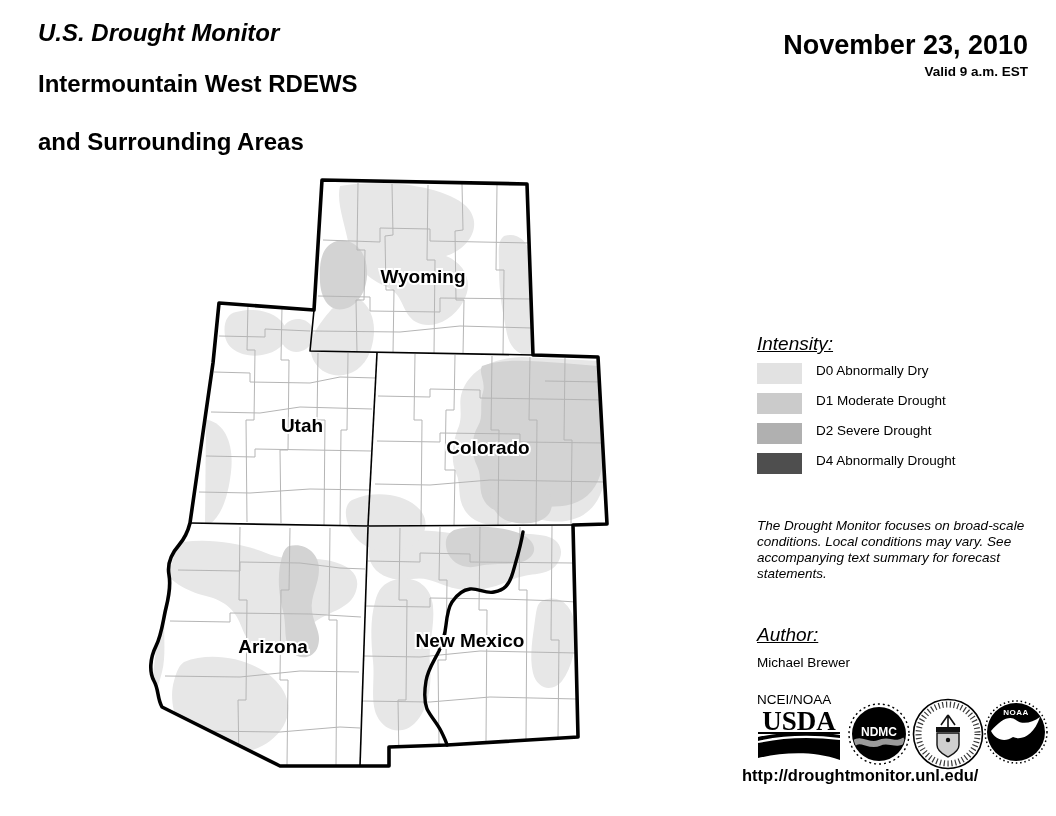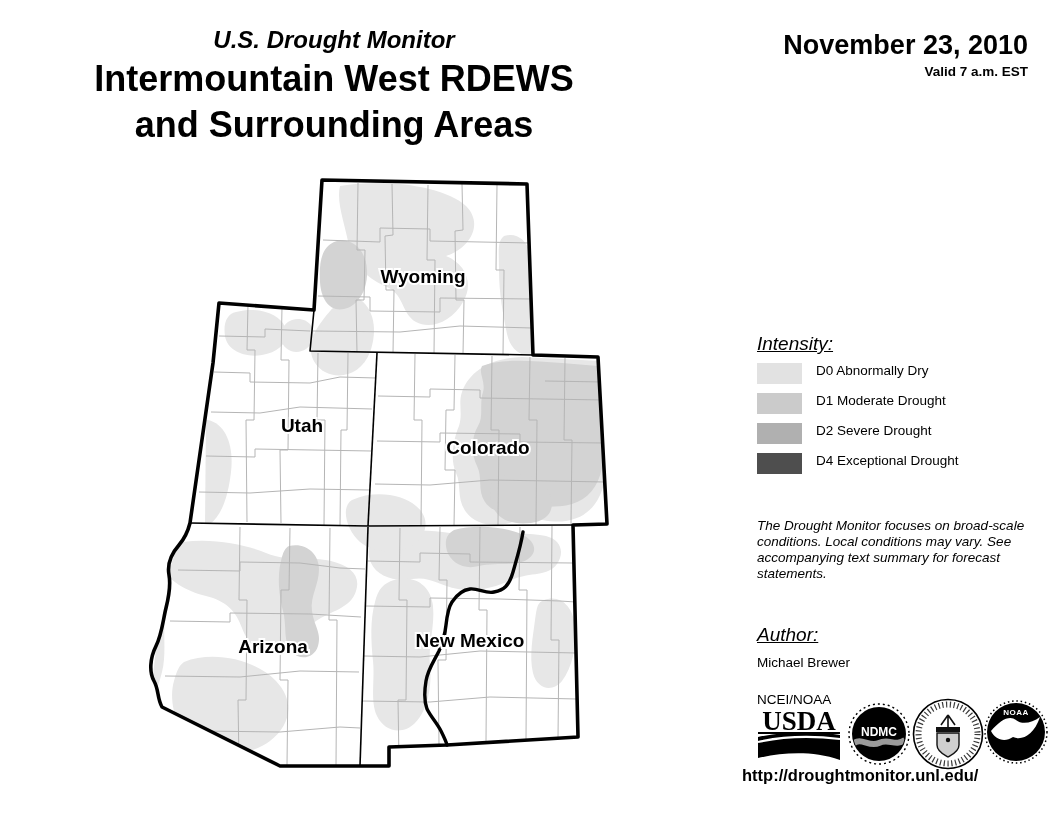--- a/index.html
+++ b/index.html
@@ -1,21 +1,21 @@
 <!DOCTYPE html>
 <html><head>
 <meta charset="utf-8">
 <style>
   html,body{margin:0;padding:0;width:1056px;height:816px;background:#fff;
     font-family:"Liberation Sans",sans-serif;color:#000;position:relative;overflow:hidden;}
   .abs{position:absolute;}
   
-  .hdr-left{left:38px;top:26px;width:592px;text-align:center;}
+  .hdr-left{left:38px;top:19px;width:592px;text-align:left;}
   .usdm{font-style:italic;font-weight:bold;font-size:24px;}
-  .title-main{font-weight:bold;font-size:36px;line-height:42px;margin-top:4px;}
+  .title-main{font-weight:bold;font-size:24px;line-height:42px;margin-top:16px;}
   .hdr-right{left:712px;top:30px;width:316px;text-align:right;}
   .hdr-date{font-weight:bold;font-size:27px;}
   .hdr-released{font-weight:bold;font-style:italic;font-size:13.5px;margin-top:3px;}
   .hdr-valid{font-weight:bold;font-size:13.5px;margin-top:3px;}
   
   .intensity-h{left:757px;top:333px;font-style:italic;font-size:19px;text-decoration:underline;}
   .legend{left:757px;top:363px;}
   .lrow{display:flex;height:30px;}
   .swatch{width:45px;height:21px;margin-right:14px;}
   .llabel{font-size:13.5px;}
@@ -40,21 +40,21 @@
 <body>
 
 <div class="abs hdr-left">
   <div class="usdm">U.S. Drought Monitor</div>
   <div class="title-main">Intermountain West RDEWS</div>
   <div class="title-main">and Surrounding Areas</div>
 </div>
 
 <div class="abs hdr-right">
   <div class="hdr-date">November 23, 2010</div>
-  <div class="hdr-valid">Valid 7 a.m. EST</div>
+  <div class="hdr-valid">Valid 9 a.m. EST</div>
 </div>
 
 <svg id="map" class="abs" width="1056" height="816" viewBox="0 0 1056 816">
   <defs>
     <clipPath id="clip-wy">
         <path d="M322,180 L527,184 L533,355 L310,351 Z"></path>
       </clipPath>
     <clipPath id="clip-ut">
         <path d="M219,303 L314,310 L310,351 L377,353 L368,527 L190,523 Z"></path>
       </clipPath>
@@ -188,21 +188,21 @@
   <div class="lrow">
     <div class="swatch" style="background-color: rgb(203, 203, 203);"></div>
     <div class="llabel">D1 Moderate Drought</div>
   </div>
   <div class="lrow">
     <div class="swatch" style="background-color: rgb(176, 176, 176);"></div>
     <div class="llabel">D2 Severe Drought</div>
   </div>
   <div class="lrow">
     <div class="swatch" style="background-color: rgb(78, 78, 78);"></div>
-    <div class="llabel">D4 Exceptional Drought</div>
+    <div class="llabel">D4 Abnormally Drought</div>
   </div>
 </div>
 
 <div class="abs disclaimer">The Drought Monitor focuses on broad-scale conditions. Local conditions may vary. See accompanying text summary for forecast statements.</div>
 <div class="abs author-h">Author:</div>
 <div class="abs author-name">Michael Brewer</div>
 <div class="abs author-org">NCEI/NOAA</div>
 
 <svg class="logo" style="left:753px;top:706px" width="92" height="60" viewBox="0 0 92 60">
   <text x="46" y="24" text-anchor="middle" font-family="Liberation Serif, serif" font-weight="bold" font-size="27" fill="#000">USDA</text>

